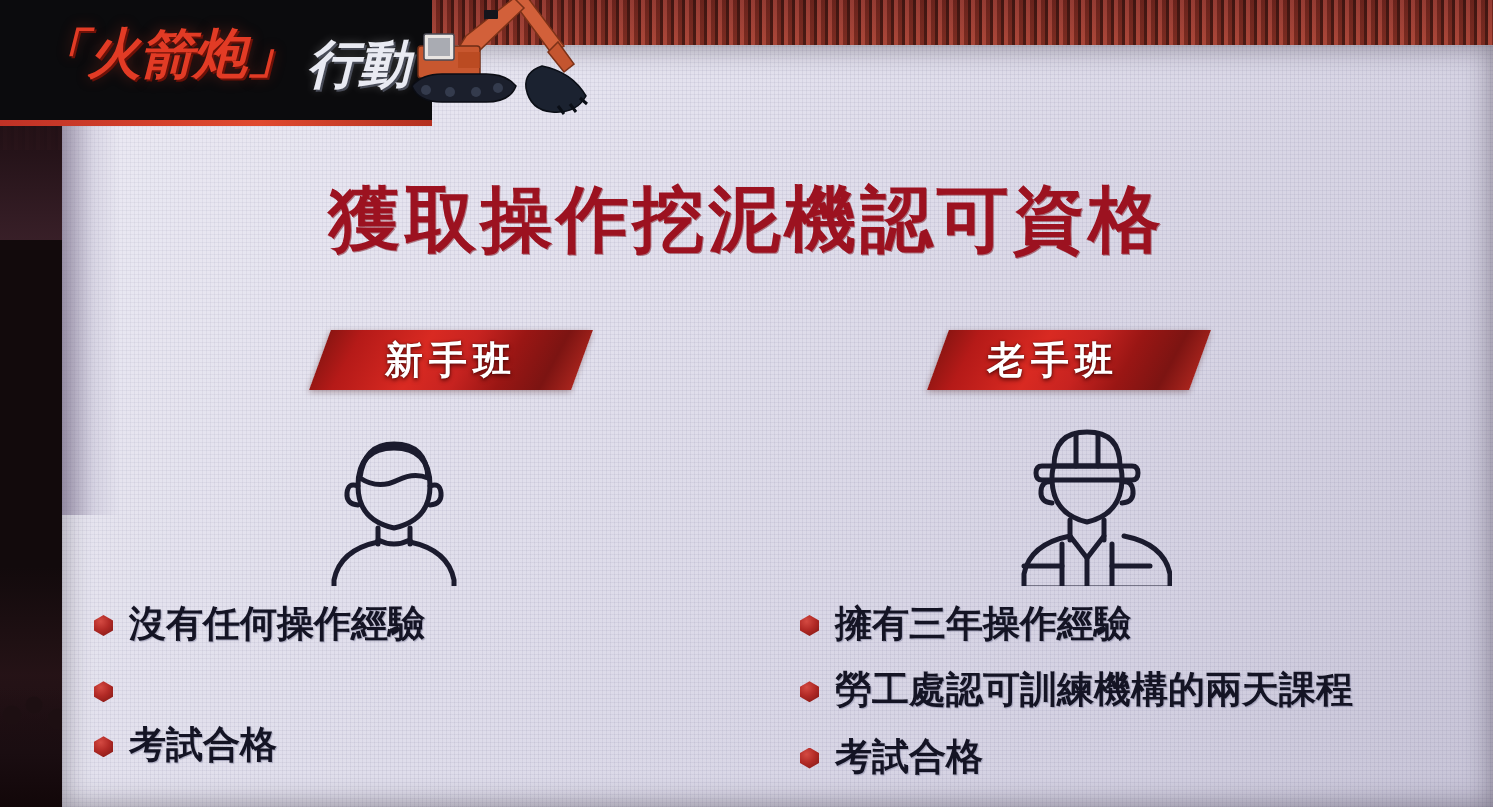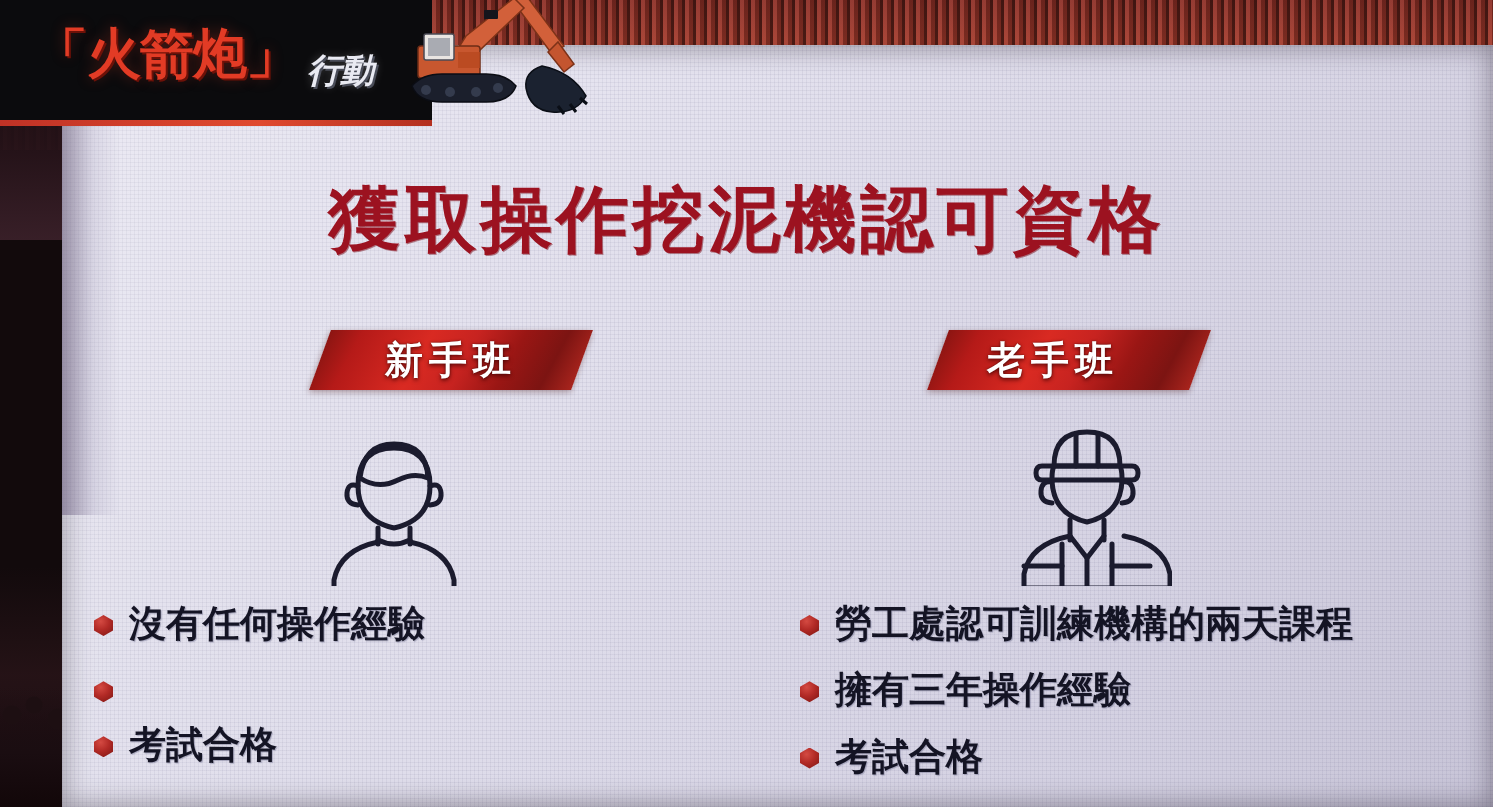--- a/index.html
+++ b/index.html
@@ -65,23 +65,24 @@
     position:absolute;left:0;bottom:-4px;width:432px;height:6px;
     background:linear-gradient(90deg,#c03226 0%,#e04a2f 60%,#b33020 100%);
   }
   #header-title{
     position:absolute;left:34px;top:26px;white-space:nowrap;
     font-size:54px;font-weight:bold;line-height:1;letter-spacing:-1px;
   }
   #header-title .mark{
     color:#e23b25;
     text-shadow:2px 2px 0 #6d1108, 0 0 14px rgba(226,59,37,.35);
+    font-style:italic;
   }
   #header-title .action{
-    color:#e9eaf2;margin-left:8px;font-style:italic;font-size:34px;
+    color:#e9eaf2;margin-left:8px;font-style:italic;font-size:52px;
     text-shadow:2px 2px 0 #4a4d59, 0 0 10px rgba(255,255,255,.25);
     position:relative;top:10px;
   }
 
   
   #excavator{position:absolute;left:392px;top:-6px;width:210px;height:132px;z-index:7;}
 
   
   #main-title{
     position:absolute;left:0;top:183px;width:1493px;text-align:center;z-index:5;
@@ -246,25 +247,25 @@
 
         <path d="M60 128 v44 M110 128 v44"></path>
         <path d="M22 150 h38 M110 150 h38"></path>
         <path d="M85 142 v30"></path>
       </svg>
     </div>
 
     <div class="bullets">
       <div class="bullet-row">
         <span class="bullet-dot"></span>
+        <span class="bullet-text">擁有三年操作經驗</span>
+      </div>
+      <div class="bullet-row">
+        <span class="bullet-dot"></span>
         <span class="bullet-text">勞工處認可訓練機構的兩天課程</span>
       </div>
       <div class="bullet-row">
         <span class="bullet-dot"></span>
-        <span class="bullet-text">擁有三年操作經驗</span>
-      </div>
-      <div class="bullet-row">
-        <span class="bullet-dot"></span>
         <span class="bullet-text">考試合格</span>
       </div>
     </div>
   </div>
 </div>
 
 </body></html>

